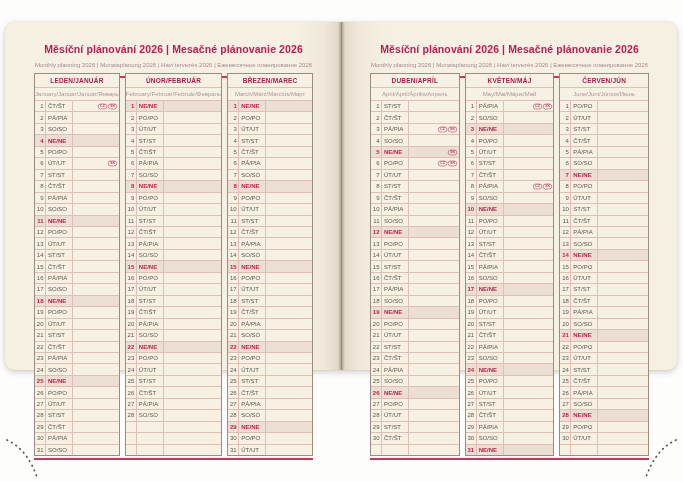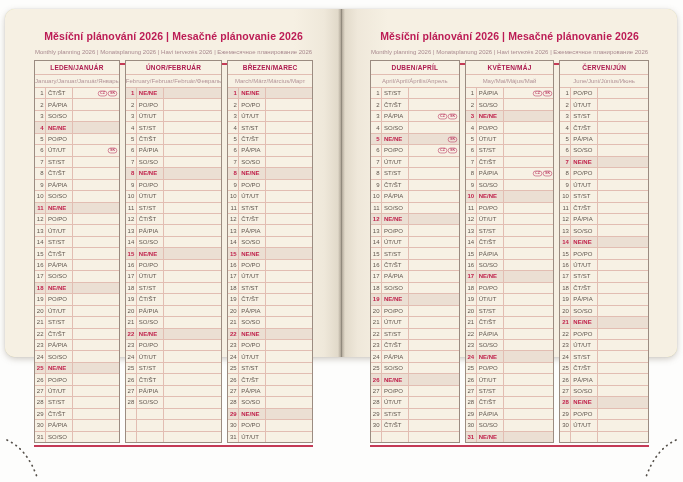--- a/index.html
+++ b/index.html
@@ -4,21 +4,21 @@
 <style>
   * { box-sizing: border-box; margin: 0; padding: 0; }
   html, body { width: 683px; height: 482px; }
   body {
     position: relative;
     background: #fdfdfc;
     font-family: "Liberation Sans", "DejaVu Sans", sans-serif;
     overflow: hidden;
   }
   .book {
-    position: absolute; left: 5px; top: 9px; width: 672px; height: 348px;
+    position: absolute; left: 5px; top: 22px; width: 672px; height: 348px;
     border-radius: 10px;
     background: #fef9c3;
     box-shadow: 0 2px 6px rgba(120,110,95,.35), 0 0 1px rgba(0,0,0,.25);
   }
   .page { position: absolute; top: 0; height: 100%; }
   .page-left  { left: 0; width: 336px; border-radius: 10px 0 0 10px;
     background: linear-gradient(to right, #f6f0e3 0%, #f6f0e3 86%, #efe8da 95%, #ded6c6 100%); }
   .page-right { left: 336px; width: 336px; border-radius: 0 10px 10px 0;
     background: linear-gradient(to left, #f6f0e3 0%, #f6f0e3 86%, #efe8da 95%, #ded6c6 100%); }
   .spine {

